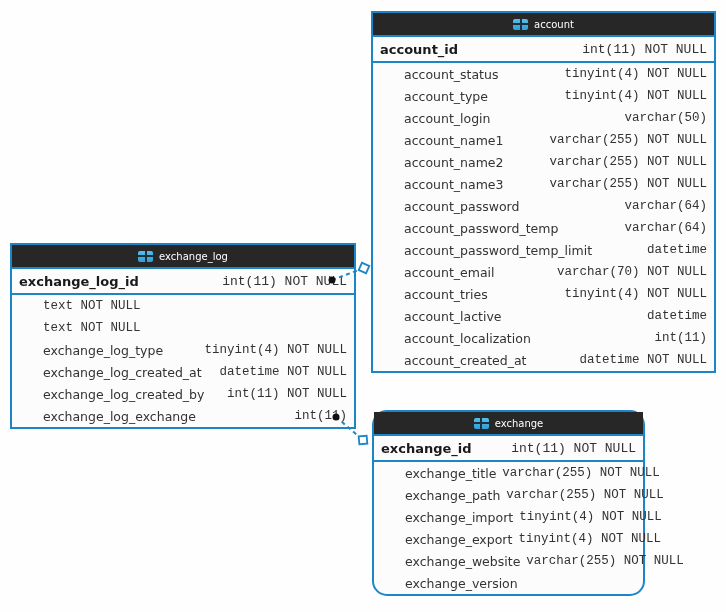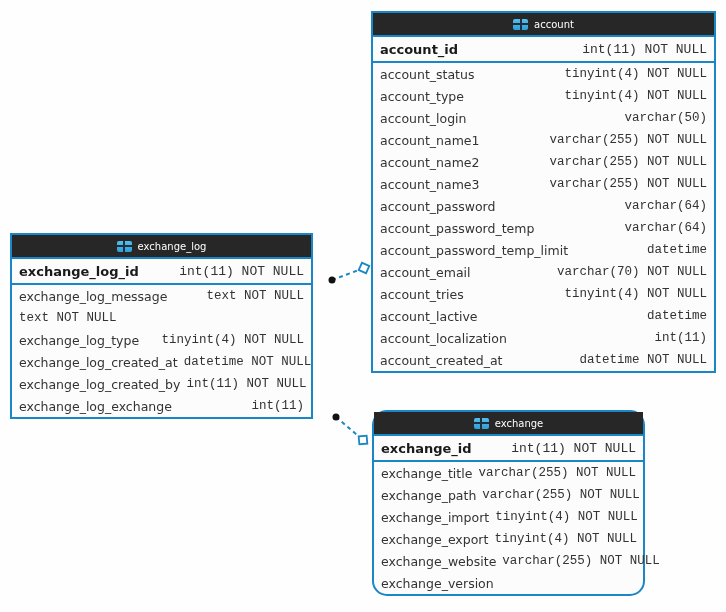--- a/index.html
+++ b/index.html
@@ -23,21 +23,21 @@
     overflow: hidden;
   }
   .canvas { position: relative; width: 726px; height: 612px; }
 
   .table-node {
     position: absolute;
     border: 2px solid var(--accent);
     background: var(--body-bg);
   }
   .pos-account      { left: 371px; top: 11px;  width: 345px; }
-  .pos-exchange-log { left: 10px;  top: 233px; width: 303px; }
+  .pos-exchange-log { left: 10px;  top: 243px; width: 346px; }
   .pos-exchange     { left: 372px; top: 410px; width: 273px; border-radius: 15px; }
 
   .t-header {
     height: 24px;
     background: var(--header-bg);
     color: var(--header-text);
     display: flex;
     align-items: center;
     justify-content: center;
     gap: 6px;
@@ -66,21 +66,21 @@
     display: flex;
     justify-content: space-between;
     align-items: center;
     padding: 0 7px;
     font-size: 13px;
     white-space: nowrap;
     background: var(--body-bg);
   }
   .pk-name { font-weight: bold; color: var(--pk-text); }
 
-  .rows { display: block; }
+  .rows { display: block; padding-left: 24px; }
   .row {
     height: 22px;
     display: flex;
     justify-content: space-between;
     align-items: center;
     padding: 0 7px;
     font-size: 12.5px;
     white-space: nowrap;
     gap: 6px;
   }
@@ -179,21 +179,20 @@
     <div class="t-header">
       <span class="t-icon"></span>
       <span class="t-title">exchange_log</span>
     </div>
     <div class="pk-row">
       <span class="pk-name">exchange_log_id</span>
       <span class="col-type">int(11) NOT NULL</span>
     </div>
     <div class="rows">
         <div class="row">
-          <span class="col-name">exchange_log_message</span>
           <span class="col-type">text NOT NULL</span>
         </div>
         <div class="row">
           <span class="col-type">text NOT NULL</span>
         </div>
         <div class="row">
           <span class="col-name">exchange_log_type</span>
           <span class="col-type">tinyint(4) NOT NULL</span>
         </div>
         <div class="row">

